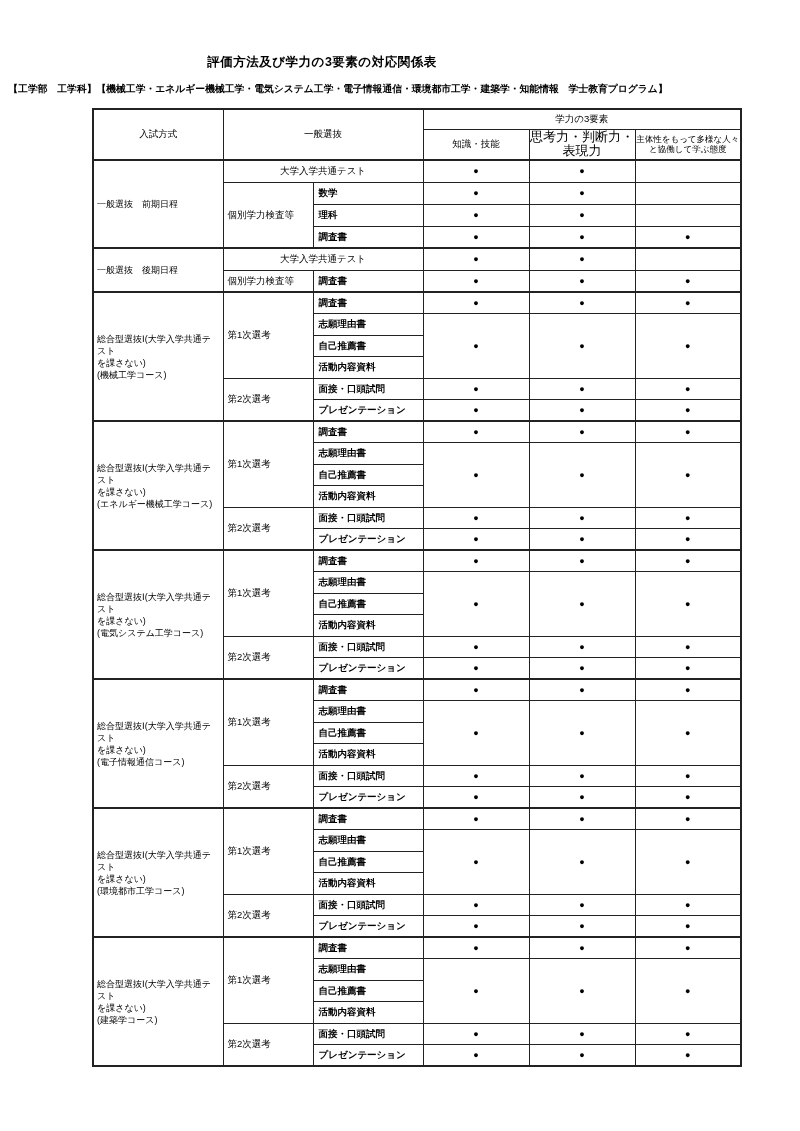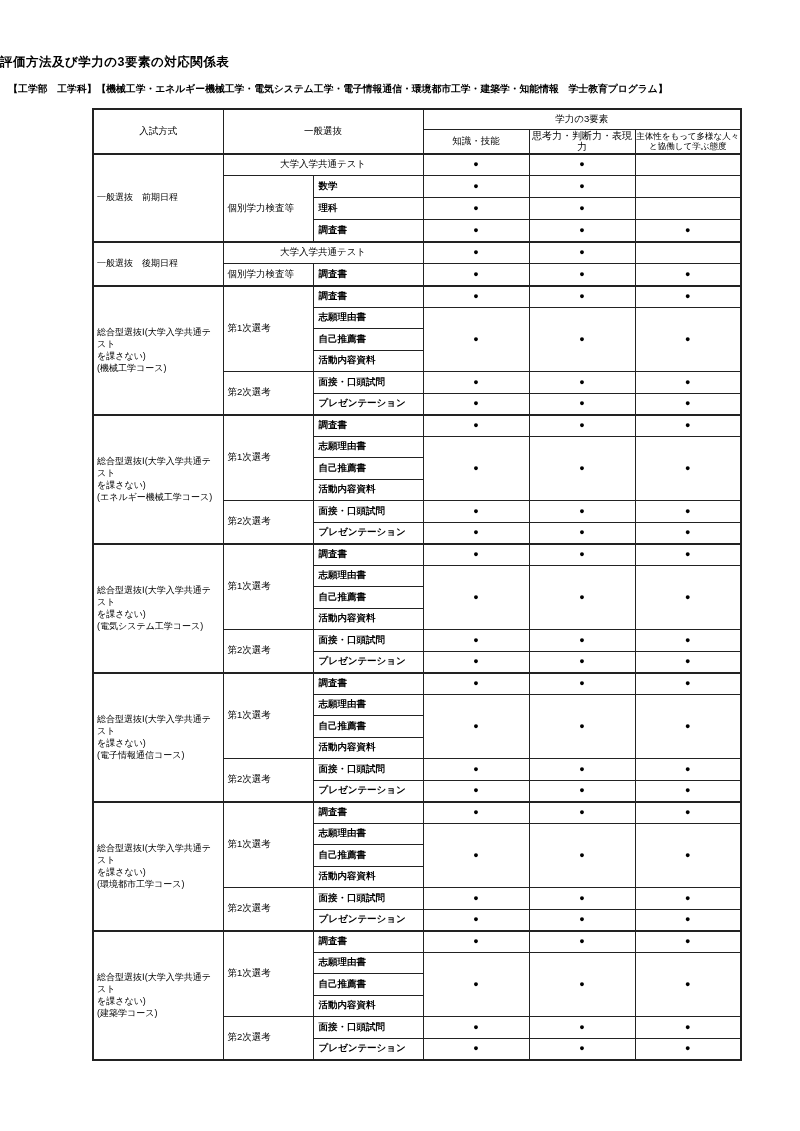--- a/index.html
+++ b/index.html
@@ -3,37 +3,37 @@
 <meta charset="utf-8">
 <style>
   html,body { margin:0; padding:0; }
   body {
     width:800px; height:1131px; background:#ffffff; position:relative;
     font-family:"Liberation Sans", sans-serif; color:#000;
     -webkit-font-smoothing:antialiased;
   }
   .title {
     position:absolute; top:54px; left:0; width:644px; margin:0;
-    text-align:left; font-size:12.5px; font-weight:bold; letter-spacing:0.5px;
+    text-align:center; font-size:12.5px; font-weight:bold; letter-spacing:0.5px;
   }
   .subtitle {
     position:absolute; top:83px; left:0; width:676px;
     text-align:center; font-size:9.8px; font-weight:bold; white-space:nowrap;
   }
   table.main {
     position:absolute; top:108px; left:92px; width:648px;
     border-collapse:collapse; table-layout:fixed;
     font-size:9.5px; border:2px solid #222;
   }
   th, td {
     border:1px solid #222; padding:0; font-weight:normal;
     vertical-align:middle; overflow:hidden;
   }
   th { text-align:center; font-size:9.5px; line-height:1.15; }
-  th.small  { font-size:10px; }
+  th.small  { font-size:13px; }
   th.xsmall { font-size:8.5px; line-height:1.2;border-radius:7px; }
   tr.h1 { height:20px; }
   tr.h2 { height:19px; }
   tr.r  { height:22px; }
   tr.sg { height:21.5px; }
   td.method {
     text-align:left; padding:13px 3px; font-size:9px; line-height:1.35;
     white-space:pre-line;
   }
   td.selA { text-align:left; padding:1px 4px; }

